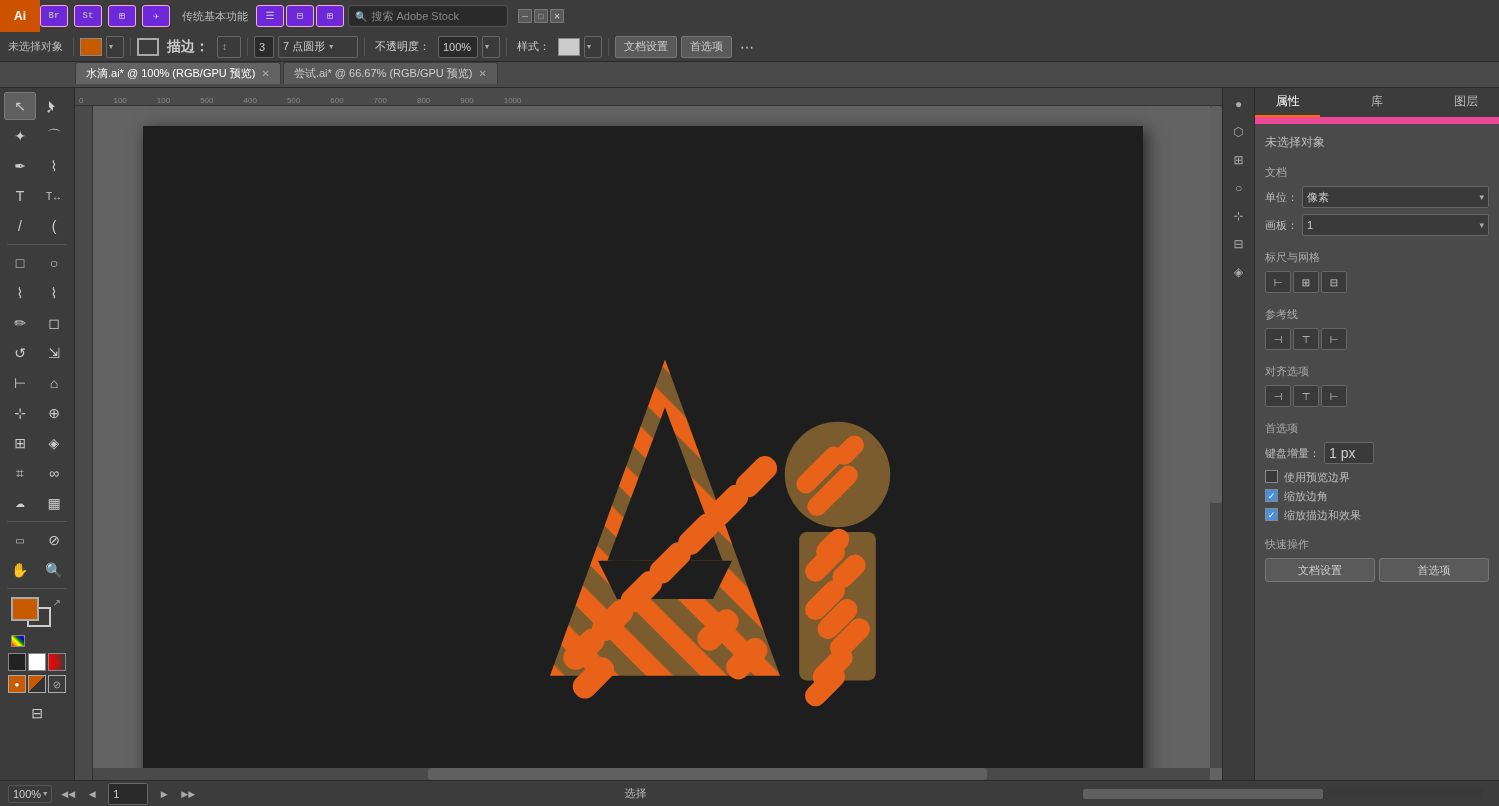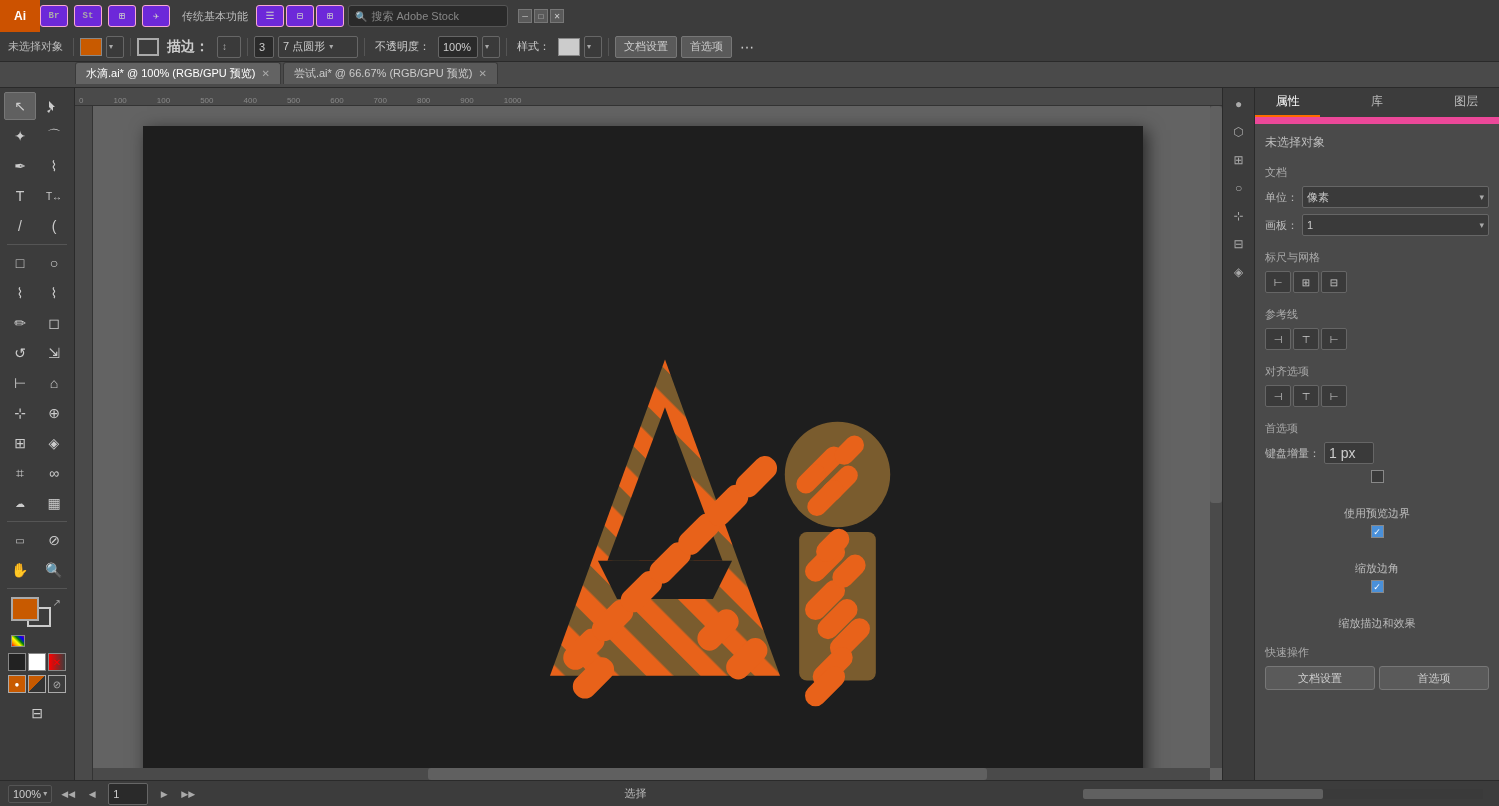--- a/index.html
+++ b/index.html
@@ -471,24 +471,22 @@
       border-radius: 2px;
       display: flex;
       align-items: center;
       justify-content: center;
       cursor: pointer;
       font-size: 10px;
       color: #ccc;
     }
     .checkbox-row {
       display: flex;
-      align-items: center;
-      gap: 23px;
+      gap: 6px;
       margin-bottom: 4px;
-      flex-direction: column;
     }
     .checkbox-box {
       width: 13px;
       height: 13px;
       border: 1px solid #888;
       background: #3a3a3a;
       display: flex;
       align-items: center;
       justify-content: center;
       font-size: 9px;

